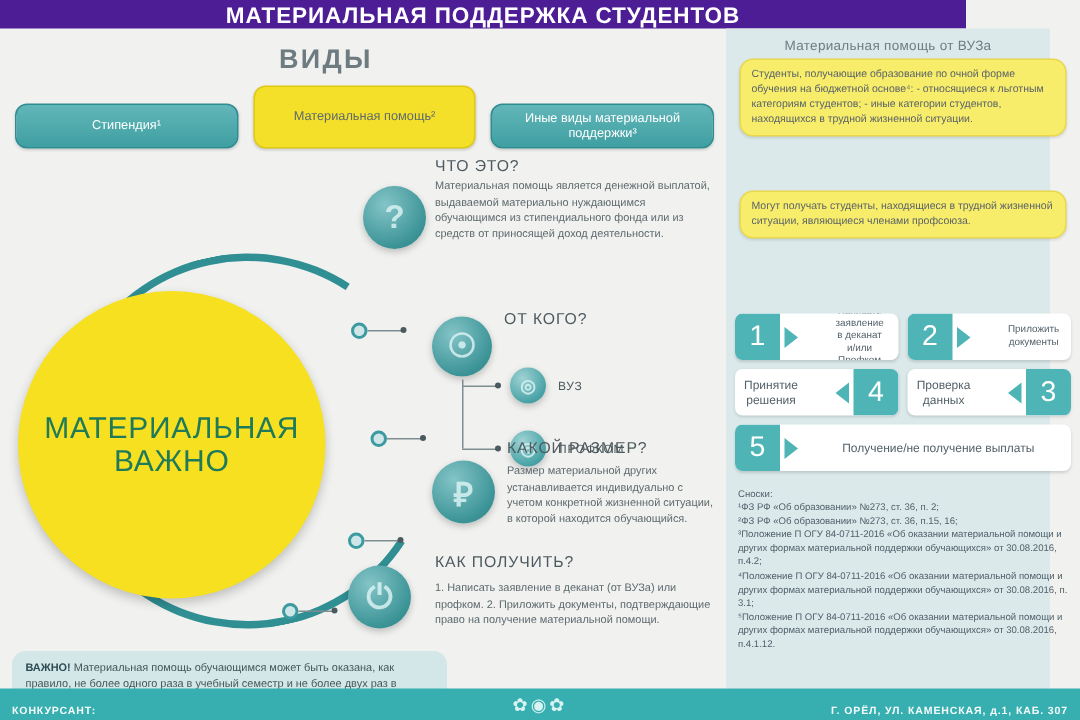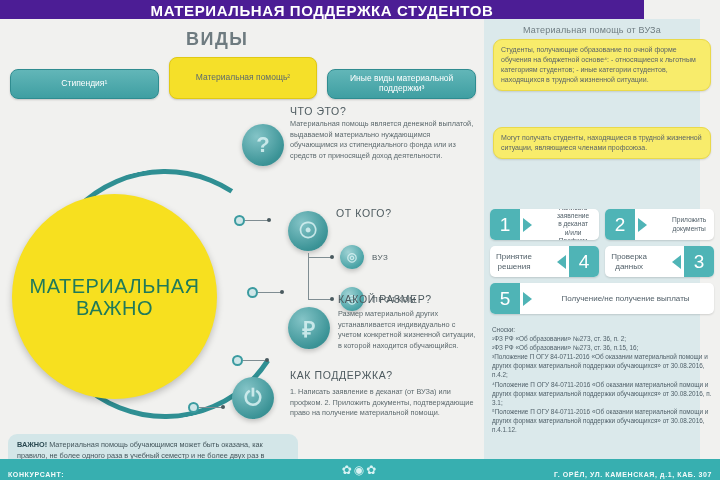--- a/index.html
+++ b/index.html
@@ -232,21 +232,21 @@
 
     <div class="icon-circle" style="left:288px; top:288px; width:42px; height:42px;">
       <span class="glyph">₽</span>
     </div>
     <div class="sec-head" style="left:338px; top:274px;">КАКОЙ РАЗМЕР?</div>
     <div class="sec-body" style="left:338px; top:290px; width:142px;">Размер материальной других устанавливается индивидуально с учетом конкретной жизненной ситуации, в которой находится обучающийся.</div>
 
     <div class="icon-circle" style="left:232px; top:358px; width:42px; height:42px;">
       <span class="glyph">⏻</span>
     </div>
-    <div class="sec-head" style="left:290px; top:350px;">КАК ПОДДЕРЖКА?</div>
+    <div class="sec-head" style="left:290px; top:350px;">КАК ПОЛУЧИТЬ?</div>
     <div class="sec-body" style="left:290px; top:368px; width:190px;">1.  Написать заявление в деканат (от ВУЗа) или профком. 2.  Приложить документы, подтверждающие право на получение материальной помощи.</div>
 
     <div class="vazhno">
       <b>ВАЖНО!</b><span> Материальная помощь обучающимся может быть оказана, как правило, не более одного раза в учебный семестр и не более двух раз в календарный год⁵.</span>
     </div>
   </div>
 
   <div class="right-col">
 
     <div class="r-title" style="top:6px;">Материальная помощь от ВУЗа</div>

